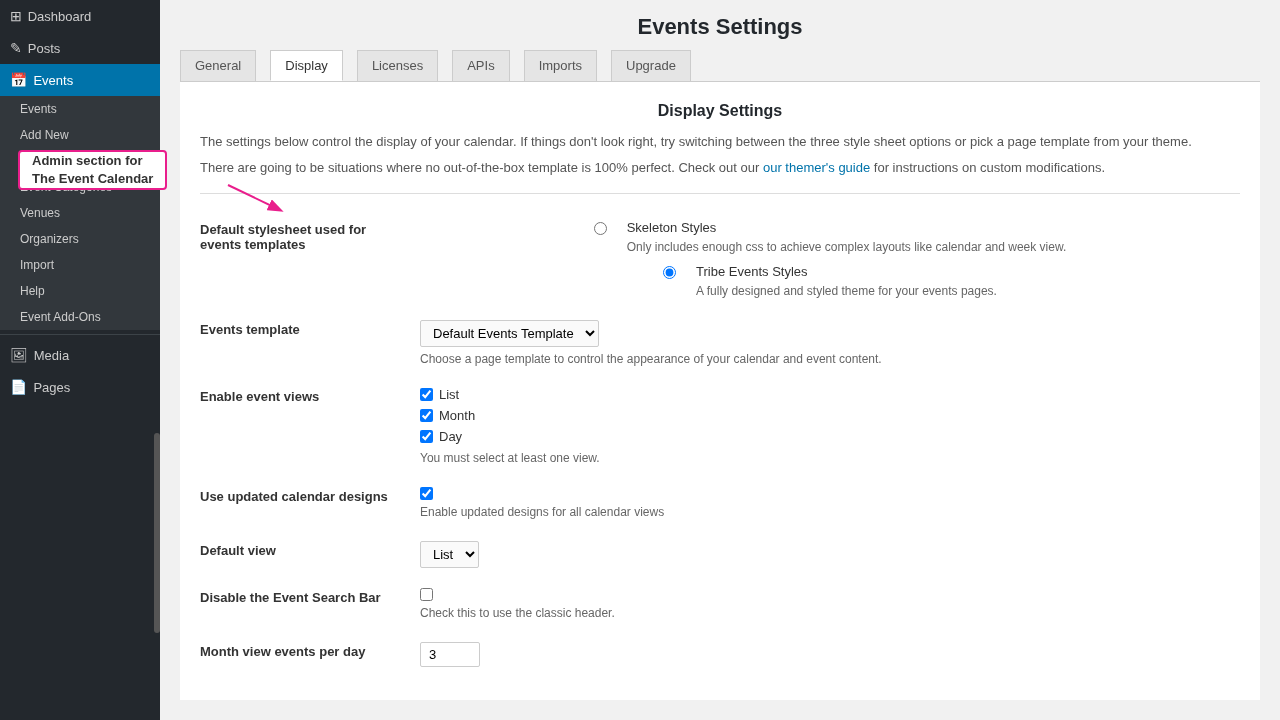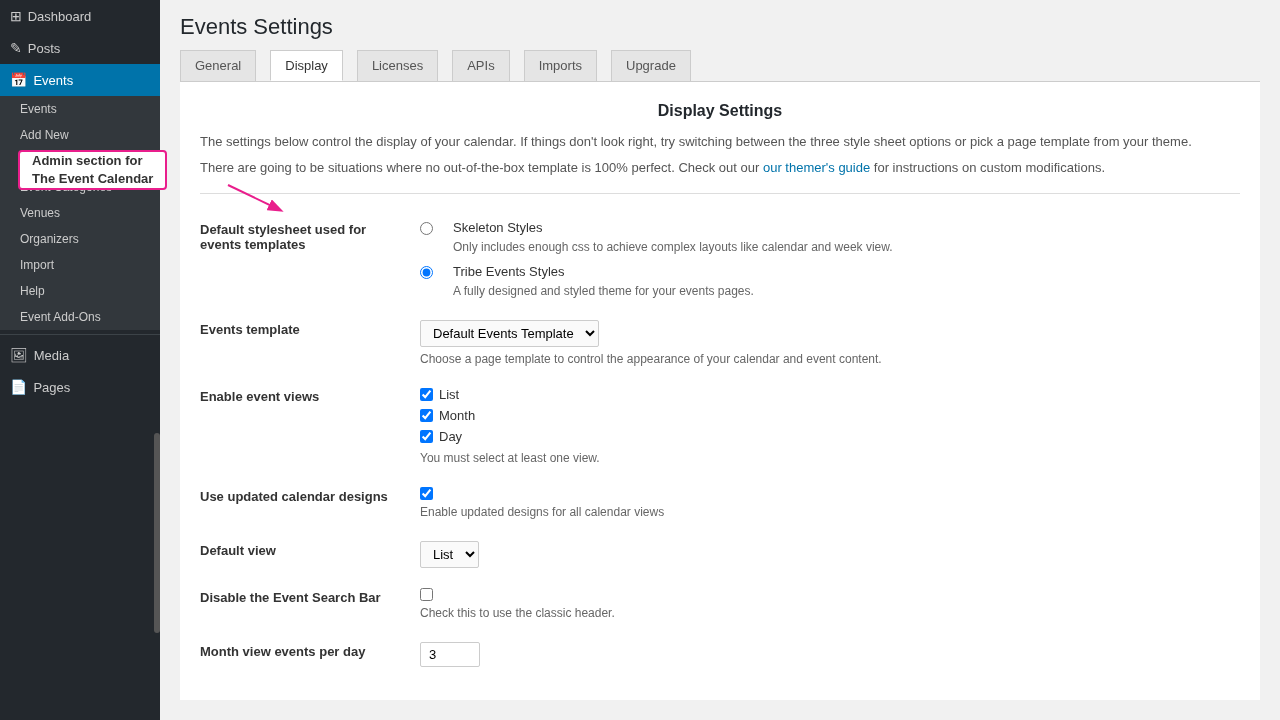--- a/index.html
+++ b/index.html
@@ -11,21 +11,21 @@
     .sidebar-item.active { background: #0073aa; color: #fff; }
     .sidebar-sub { background: #32373c; }
     .sidebar-sub .sidebar-item { padding: 6px 10px 6px 20px; font-size: 12px; color: #ccc; }
     .sidebar-sub .sidebar-item.active { background: #0073aa; color: #fff; }
 
     
     .main { flex: 1; display: flex; flex-direction: column; background: #f1f1f1; overflow: hidden; }
 
     
     .page-header { padding: 14px 20px 10px; background: #f1f1f1; }
-    .page-title { font-size: 22px; font-weight: 400; color: #23282d; }
+    .page-title { font-size: 22px; font-weight: 700; color: #23282d; text-align: center; }
 
     
     .tabs { display: flex; gap: 12px; padding: 0 20px; background: #f1f1f1; }
     .tab { padding: 7px 14px; font-size: 13px; cursor: pointer; border: 1px solid #ccc; background: #e5e5e5; color: #555; margin-right: 2px; border-bottom: none; }
     .tab.active { background: #fff; color: #333; border-bottom: 1px solid #fff; position: relative; z-index: 1; text-align: center; }
 
     
     .content { flex: 1; background: #fff; border-top: 1px solid #ccc; margin: 0 20px 20px; padding: 20px; overflow-y: auto; }
 
     
@@ -36,21 +36,21 @@
 
     
     .settings-table { width: 100%; border-collapse: collapse; }
     .settings-table tr td { padding: 10px 0; vertical-align: top; }
     .settings-table tr td:first-child { width: 220px; font-weight: 600; font-size: 13px; padding-right: 20px; padding-top: 12px; }
     .settings-table tr td:last-child { font-size: 13px; }
     .field-desc { color: #666; font-size: 12px; margin-top: 4px; line-height: 1.4; }
 
     
     .radio-group { display: flex; flex-direction: column; gap: 8px; }
-    .radio-item { display: flex; align-items: flex-start; gap: 20px; }
+    .radio-item { display: flex; align-items: flex-start; gap: 20px; justify-content: center; }
     .radio-item input[type="radio"] { margin-top: 2px; cursor: pointer; }
     .radio-label { font-size: 13px; font-weight: 500; }
 
     
     .checkbox-group { display: flex; flex-direction: column; gap: 6px; }
     .checkbox-item { display: flex; align-items: center; gap: 6px; }
     .checkbox-item input[type="checkbox"] { cursor: pointer; }
 
     
     .select-field { padding: 4px 8px; border: 1px solid #ccc; background: #fafafa; font-size: 13px; cursor: pointer; border-radius: 2px; }

